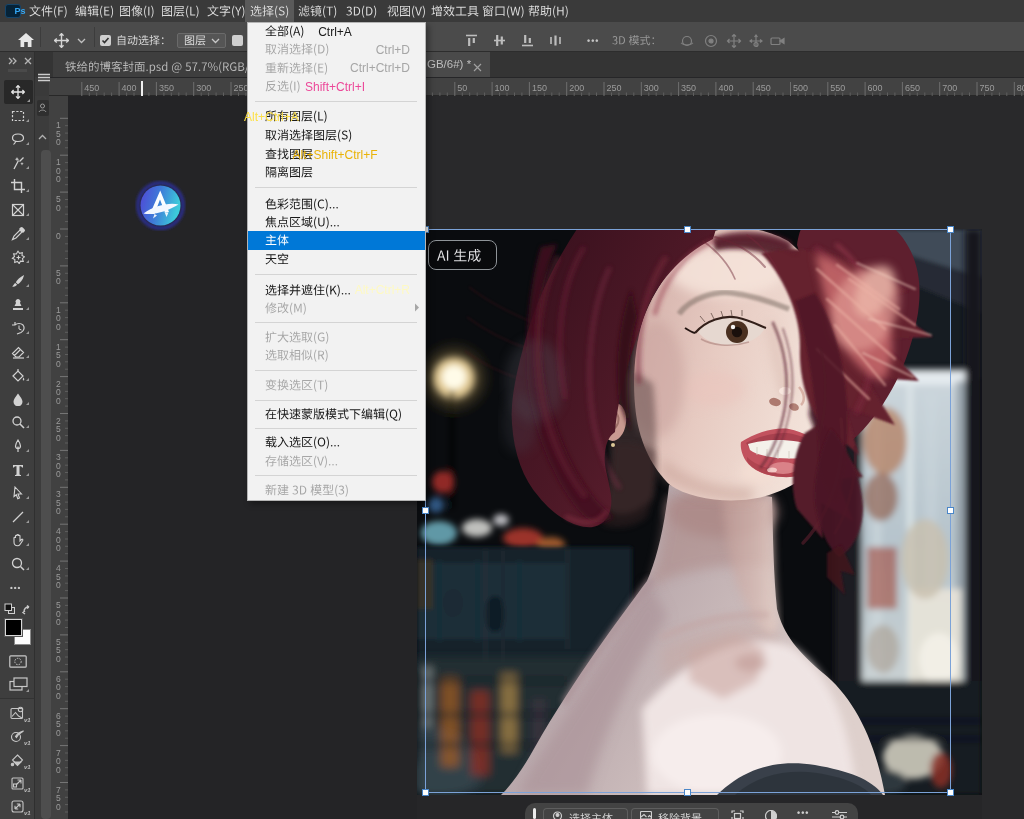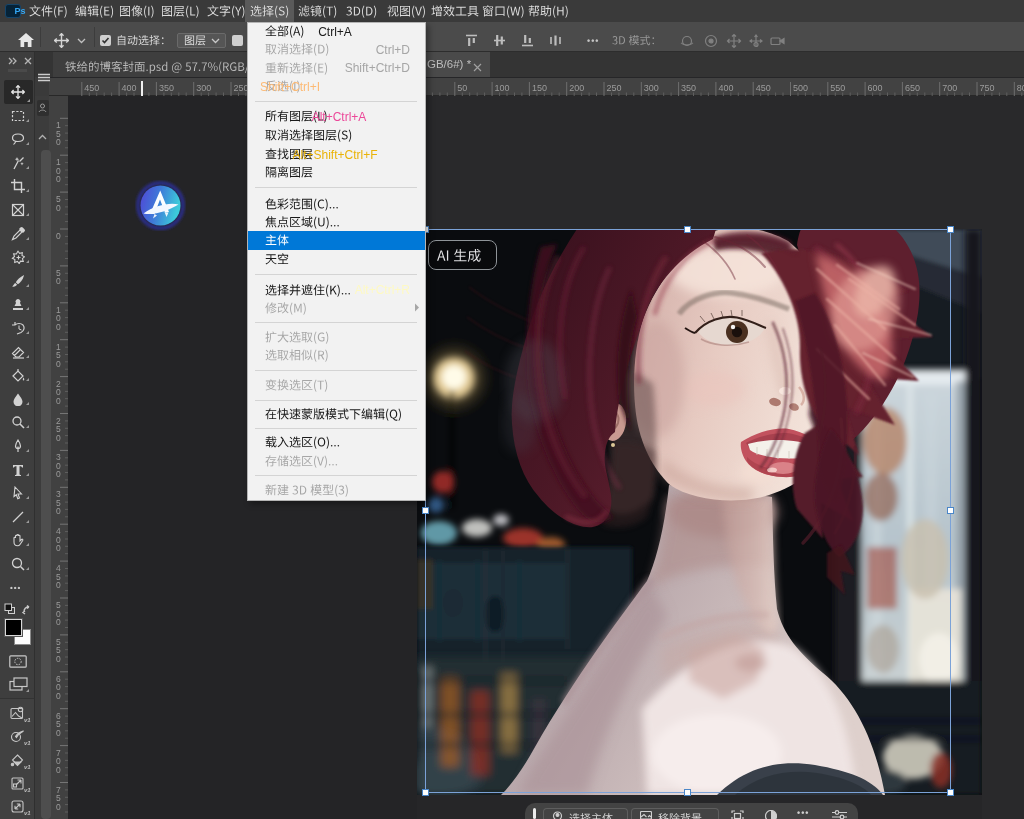--- a/index.html
+++ b/index.html
@@ -1091,44 +1091,44 @@
     <g transform="translate(0,13.44) scale(0.01200,-0.01200)" fill="#a6a6a6">
       <use href="#g74" x="0.0"></use>
       <use href="#g75" x="1000.0"></use>
       <use href="#g15" x="2000.0"></use>
       <use href="#g16" x="3000.0"></use>
       <use href="#g2" x="4000.0"></use>
       <use href="#g7" x="4338.0"></use>
       <use href="#g4" x="4927.0"></use>
     </g>
   </svg>
-<div style="position:absolute;left:260px;top:61px;width:150px;text-align:right;color:#a6a6a6;font:12px 'Liberation Sans'">Shift+Ctrl+D</div>
+<div style="position:absolute;left:260px;top:61px;width:150px;text-align:right;color:#a6a6a6;font:12px 'Liberation Sans'">Ctrl+Ctrl+D</div>
 <svg style="position:absolute;left:264.5px;top:77.1px;overflow:visible" width="38" height="17">
     <g transform="translate(0,13.44) scale(0.01200,-0.01200)" fill="#a6a6a6">
       <use href="#g76" x="0.0"></use>
       <use href="#g15" x="1000.0"></use>
       <use href="#g2" x="2000.0"></use>
       <use href="#g10" x="2338.0"></use>
       <use href="#g4" x="2631.0"></use>
     </g>
   </svg>
-<div style="position:absolute;left:260px;top:79.5px;width:150px;text-align:left;color:#fdba74;font:12px 'Liberation Sans'">Shift+Ctrl+I</div>
+<div style="position:absolute;left:260px;top:79.5px;width:150px;text-align:center;color:#ec4899;font:12px 'Liberation Sans'">Shift+Ctrl+I</div>
 <div style="position:absolute;left:255px;top:100.5px;width:162px;height:1px;background:#d4d4d4"></div>
 <svg style="position:absolute;left:264.5px;top:107.1px;overflow:visible" width="65" height="17">
     <g transform="translate(0,13.44) scale(0.01200,-0.01200)" fill="#1a1a1a">
       <use href="#g77" x="0.0"></use>
       <use href="#g78" x="1000.0"></use>
       <use href="#g8" x="2000.0"></use>
       <use href="#g11" x="3000.0"></use>
       <use href="#g2" x="4000.0"></use>
       <use href="#g12" x="4338.0"></use>
       <use href="#g4" x="4881.0"></use>
     </g>
   </svg>
-<div style="position:absolute;left:264px;top:109.5px;width:150px;text-align:center;color:#ec4899;font:12px 'Liberation Sans'">Alt+Ctrl+A</div>
+<div style="position:absolute;left:244px;top:109.5px;width:150px;text-align:left;color:#fde047;font:12px 'Liberation Sans'">Alt+Ctrl+A</div>
 <svg style="position:absolute;left:264.5px;top:126.1px;overflow:visible" width="89" height="17">
     <g transform="translate(0,13.44) scale(0.01200,-0.01200)" fill="#1a1a1a">
       <use href="#g72" x="0.0"></use>
       <use href="#g73" x="1000.0"></use>
       <use href="#g15" x="2000.0"></use>
       <use href="#g16" x="3000.0"></use>
       <use href="#g8" x="4000.0"></use>
       <use href="#g11" x="5000.0"></use>
       <use href="#g2" x="6000.0"></use>
       <use href="#g17" x="6338.0"></use>

